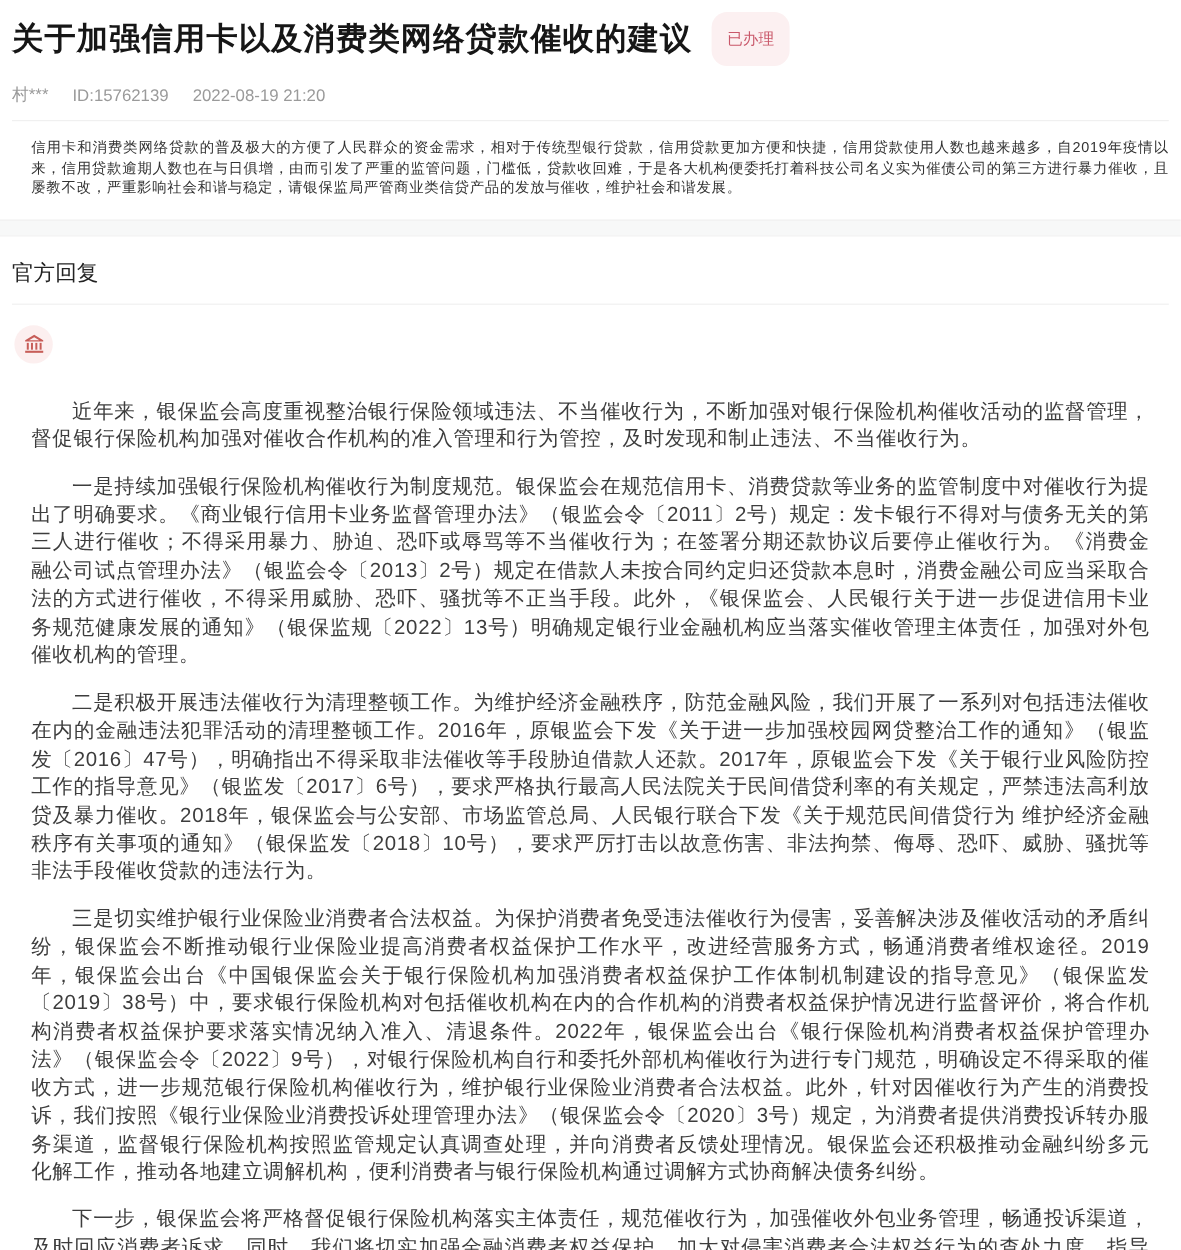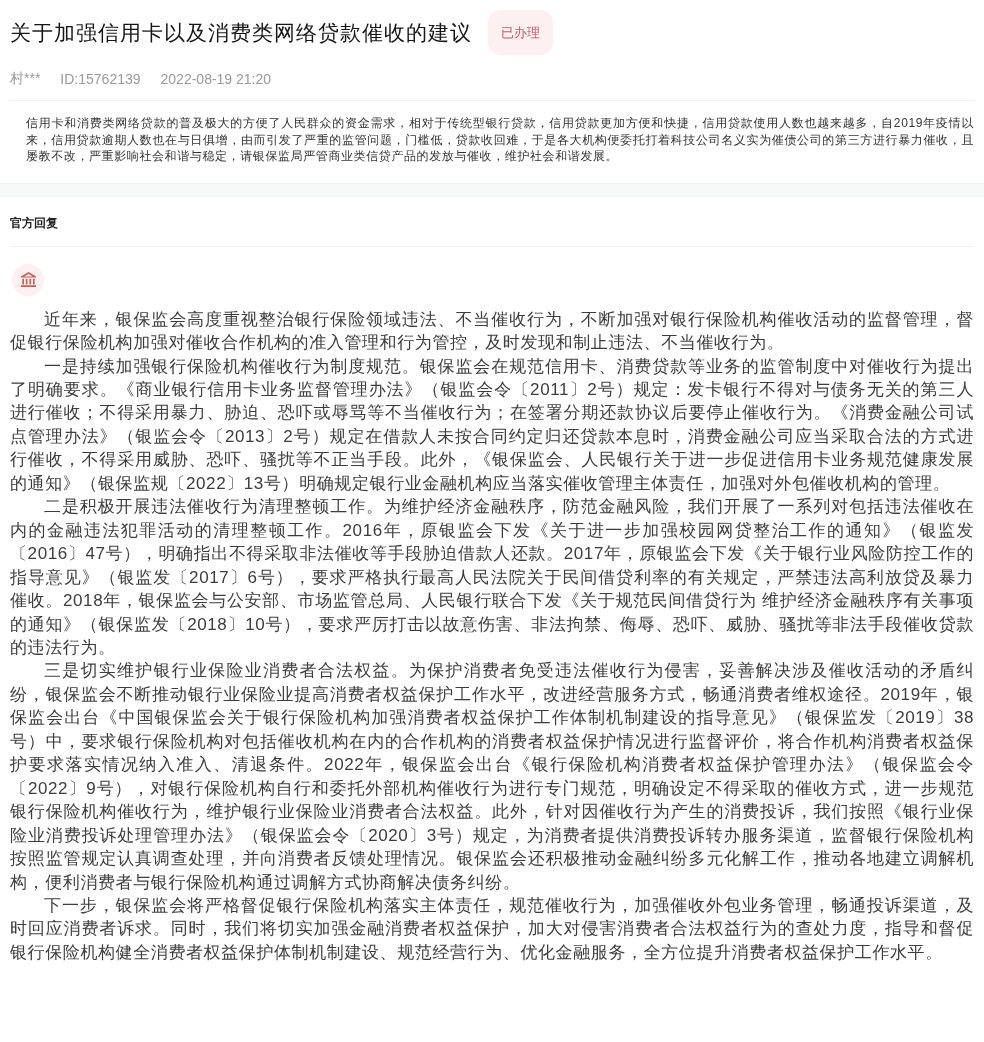--- a/index.html
+++ b/index.html
@@ -10,23 +10,23 @@
     font-family: "Liberation Sans", "DejaVu Sans", sans-serif;
     color: #333;
   }
   .page { width: 984px; }
 
   
   .question { padding: 6px 10px 0 10px; }
   .title-row { display: flex; align-items: center; gap: 16px; padding-top: 4px; }
   .page-title {
     margin: 0;
-    font-size: 21px;
+    font-size: 26px;
     line-height: 1.3;
-    font-weight: normal;
+    font-weight: bold;
     color: #161616;
     letter-spacing: 1px;
   }
   .status-badge {
     display: inline-block;
     font-size: 13px;
     line-height: 1;
     padding: 16px 13px;
     border-radius: 13px;
     white-space: nowrap;
@@ -56,22 +56,22 @@
     background: #f7f8f8;
     border-top: 1px solid #f1f1f1;
     border-bottom: 1px solid #f3f3f3;
   }
 
   
   .reply { padding: 0 10px 10px 10px; }
   .reply-heading {
     margin: 0;
     padding: 18px 0 14px 0;
-    font-size: 12px;
-    font-weight: bold;
+    font-size: 18px;
+    font-weight: normal;
     color: #222;
     border-bottom: 1px solid #f0f0f0;
   }
   .reply-header {
     display: flex;
     align-items: flex-start;
     gap: 13px;
     padding: 17px 0 8px 2px;
   }
   .org-avatar {
@@ -90,21 +90,21 @@
     color: #333;
     padding-top: 1px;
   }
   .reply-time {
     margin-top: 6px;
     font-size: 13px;
     color: #b8b8b8;
   }
   .reply-body { padding-top: 4px; }
   .reply-body p {
-    margin: 0;
+    margin: 16px;
     font-size: 17px;
     line-height: 1.38;
     letter-spacing: 0.6px;
     color: #3d3d3d;
     text-indent: 2em;
     text-align: justify;
   }
 </style>
 </head>
 <body>

